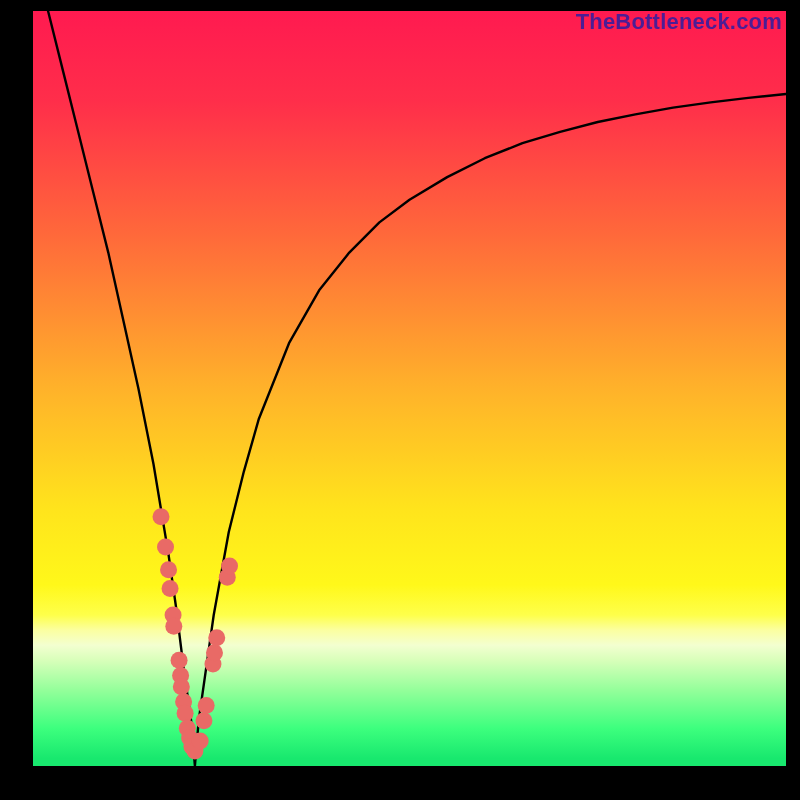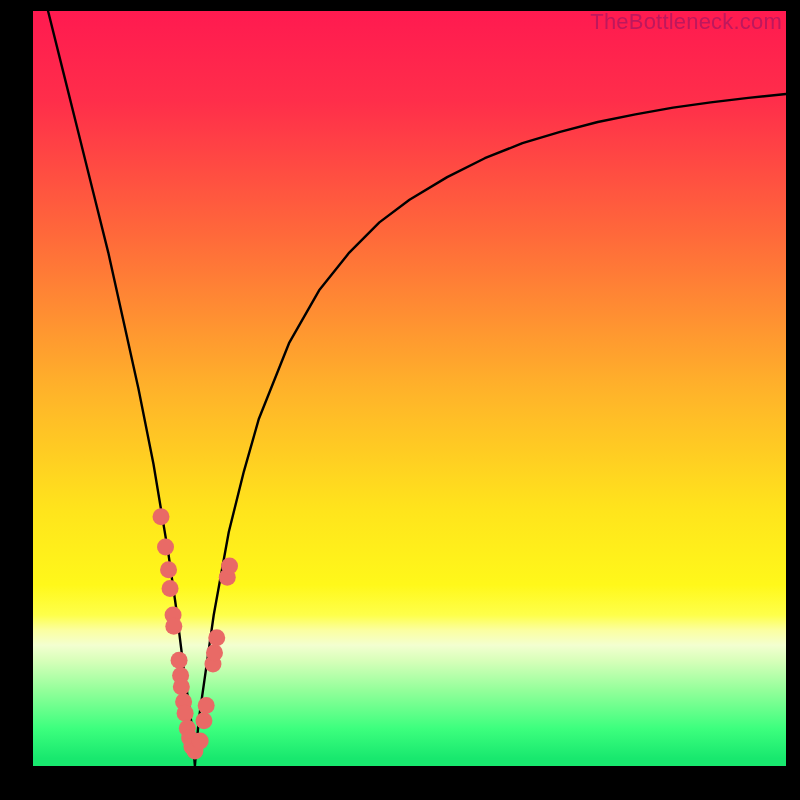--- a/index.html
+++ b/index.html
@@ -21,23 +21,23 @@
     position: absolute;
     background: #fff;
   }
   .gradient {
     position: absolute;
     left: 0; top: 0;
     width: 100%; height: 100%;
   }
   .watermark {
     position: absolute;
-    color: #be185d;
+    color: #4c1d95;
     font-size: 22px;
-    font-weight: 400;
+    font-weight: 700;
     letter-spacing: 0.2px;
     white-space: nowrap;
   }
   svg.curve {
     position: absolute;
     left: 0; top: 0;
     width: 100%;
     height: 100%;
     overflow: visible;
   }

